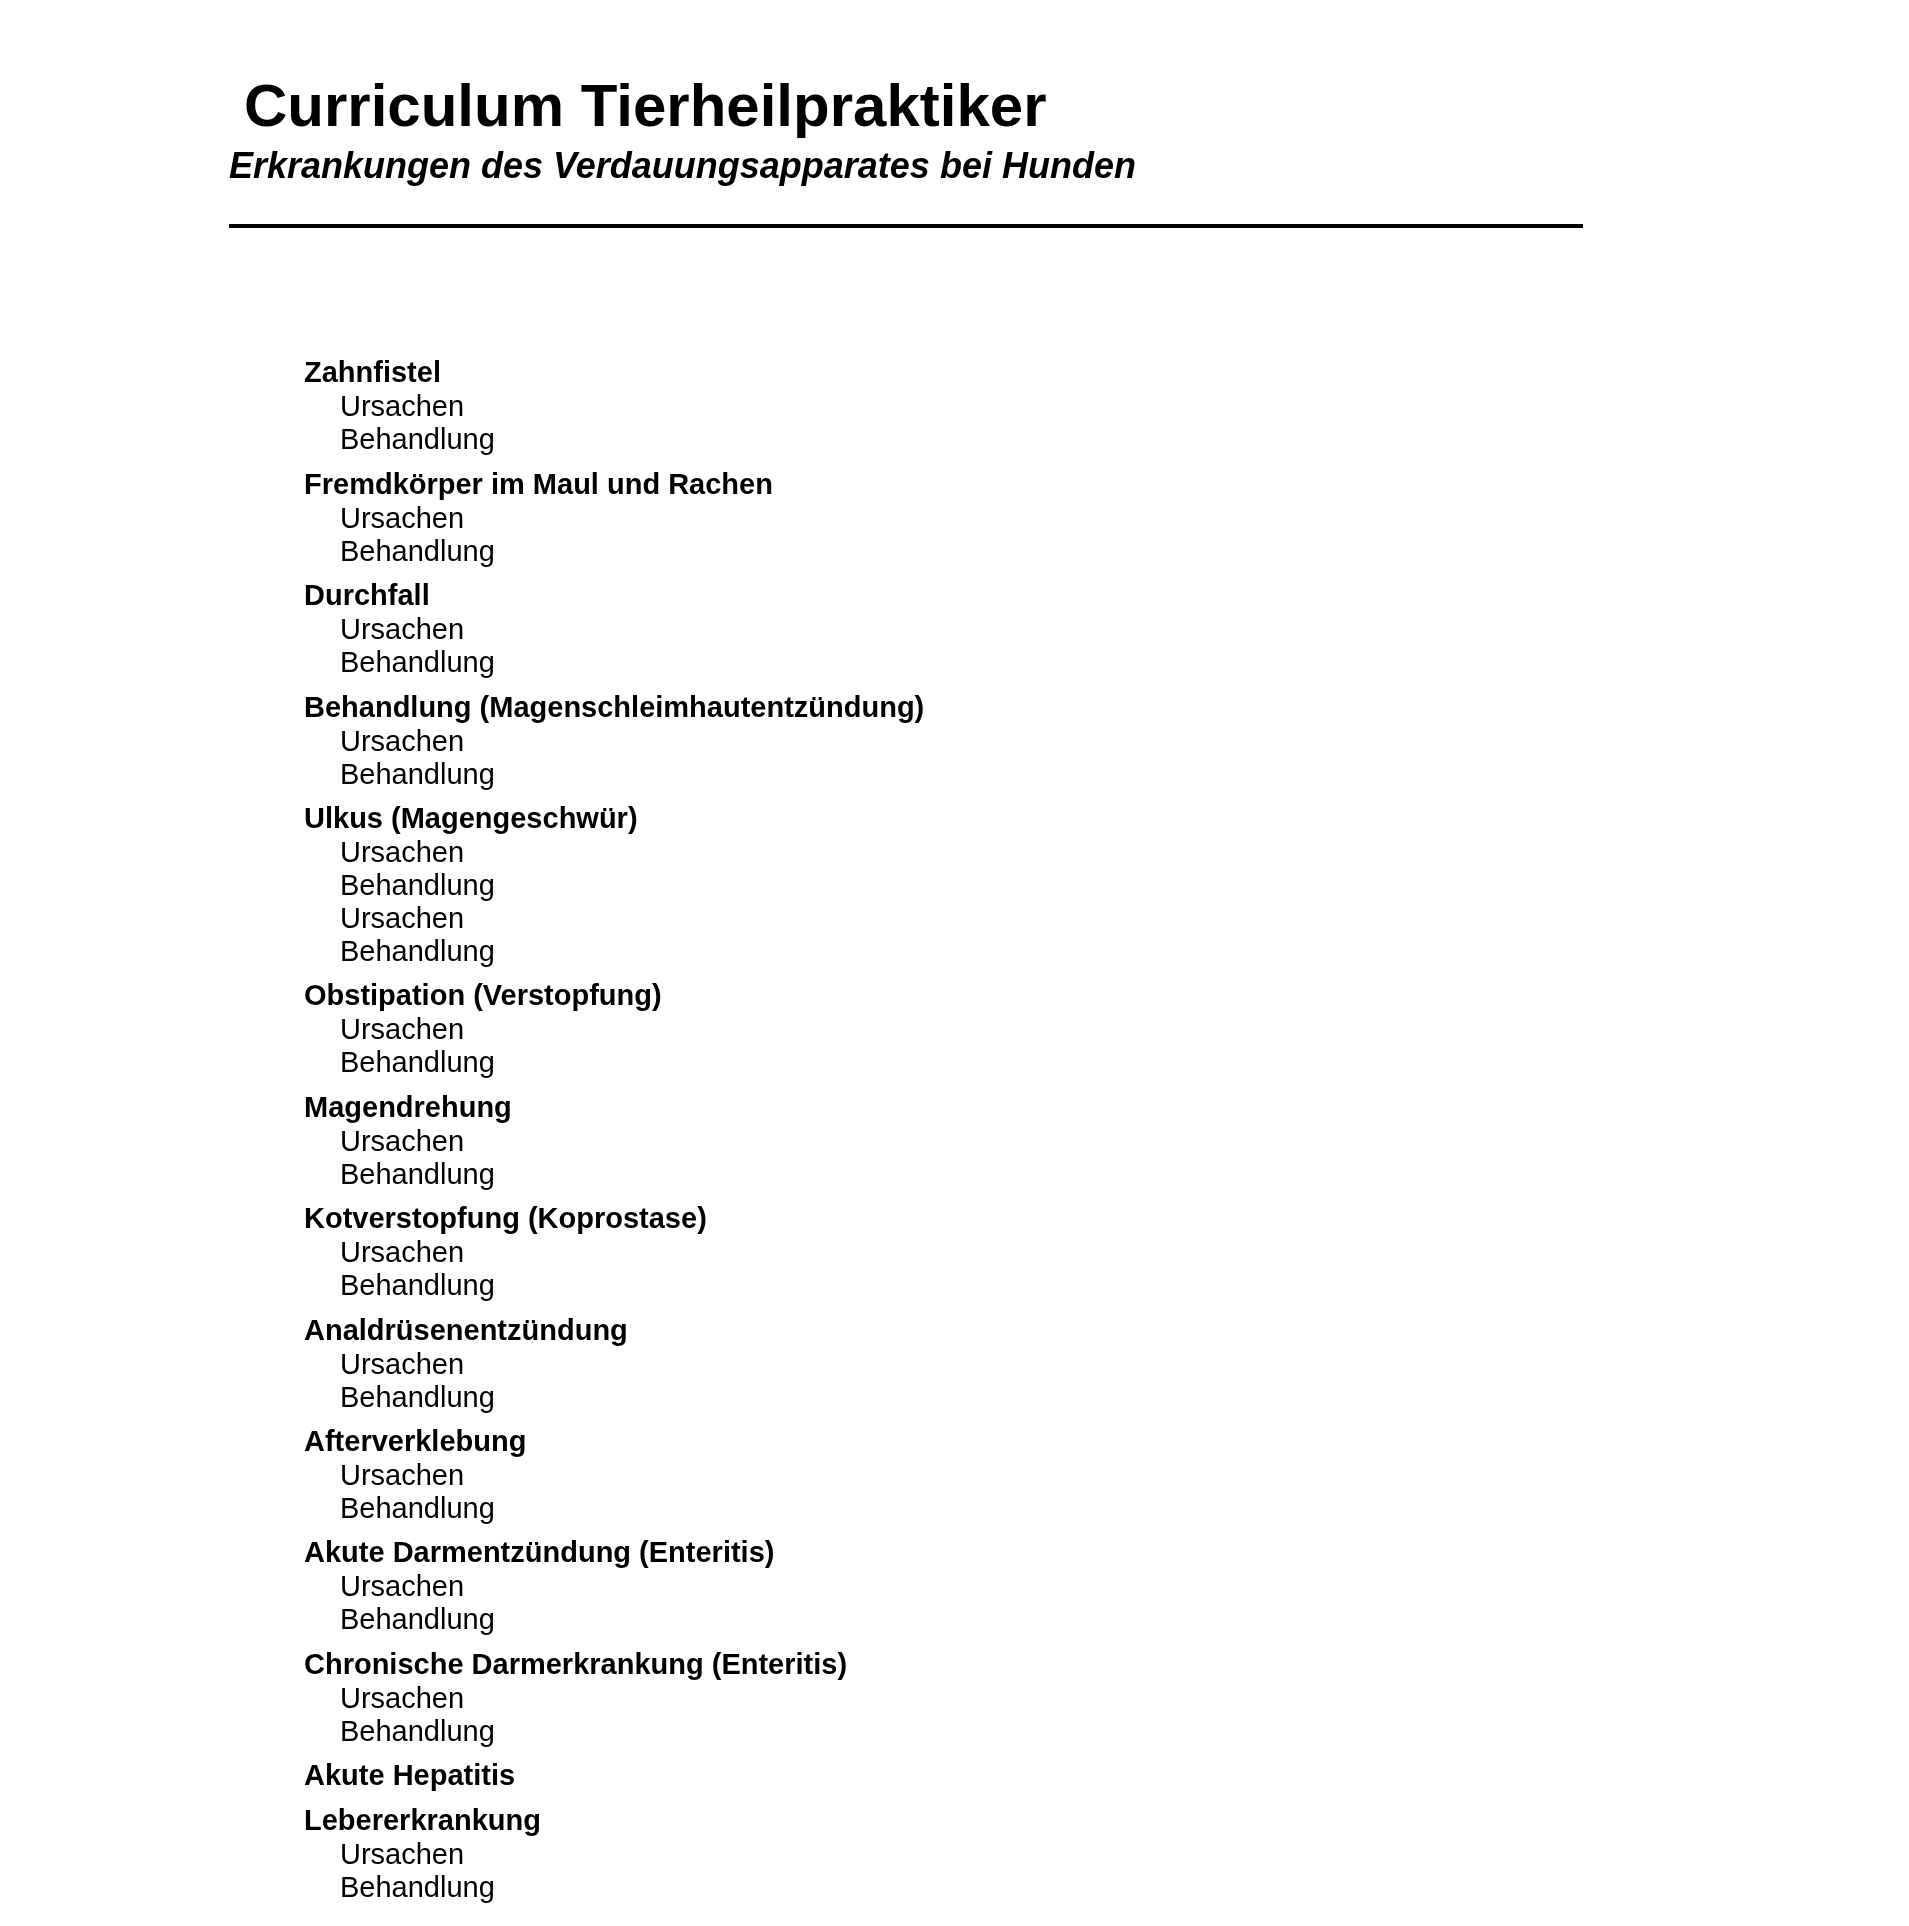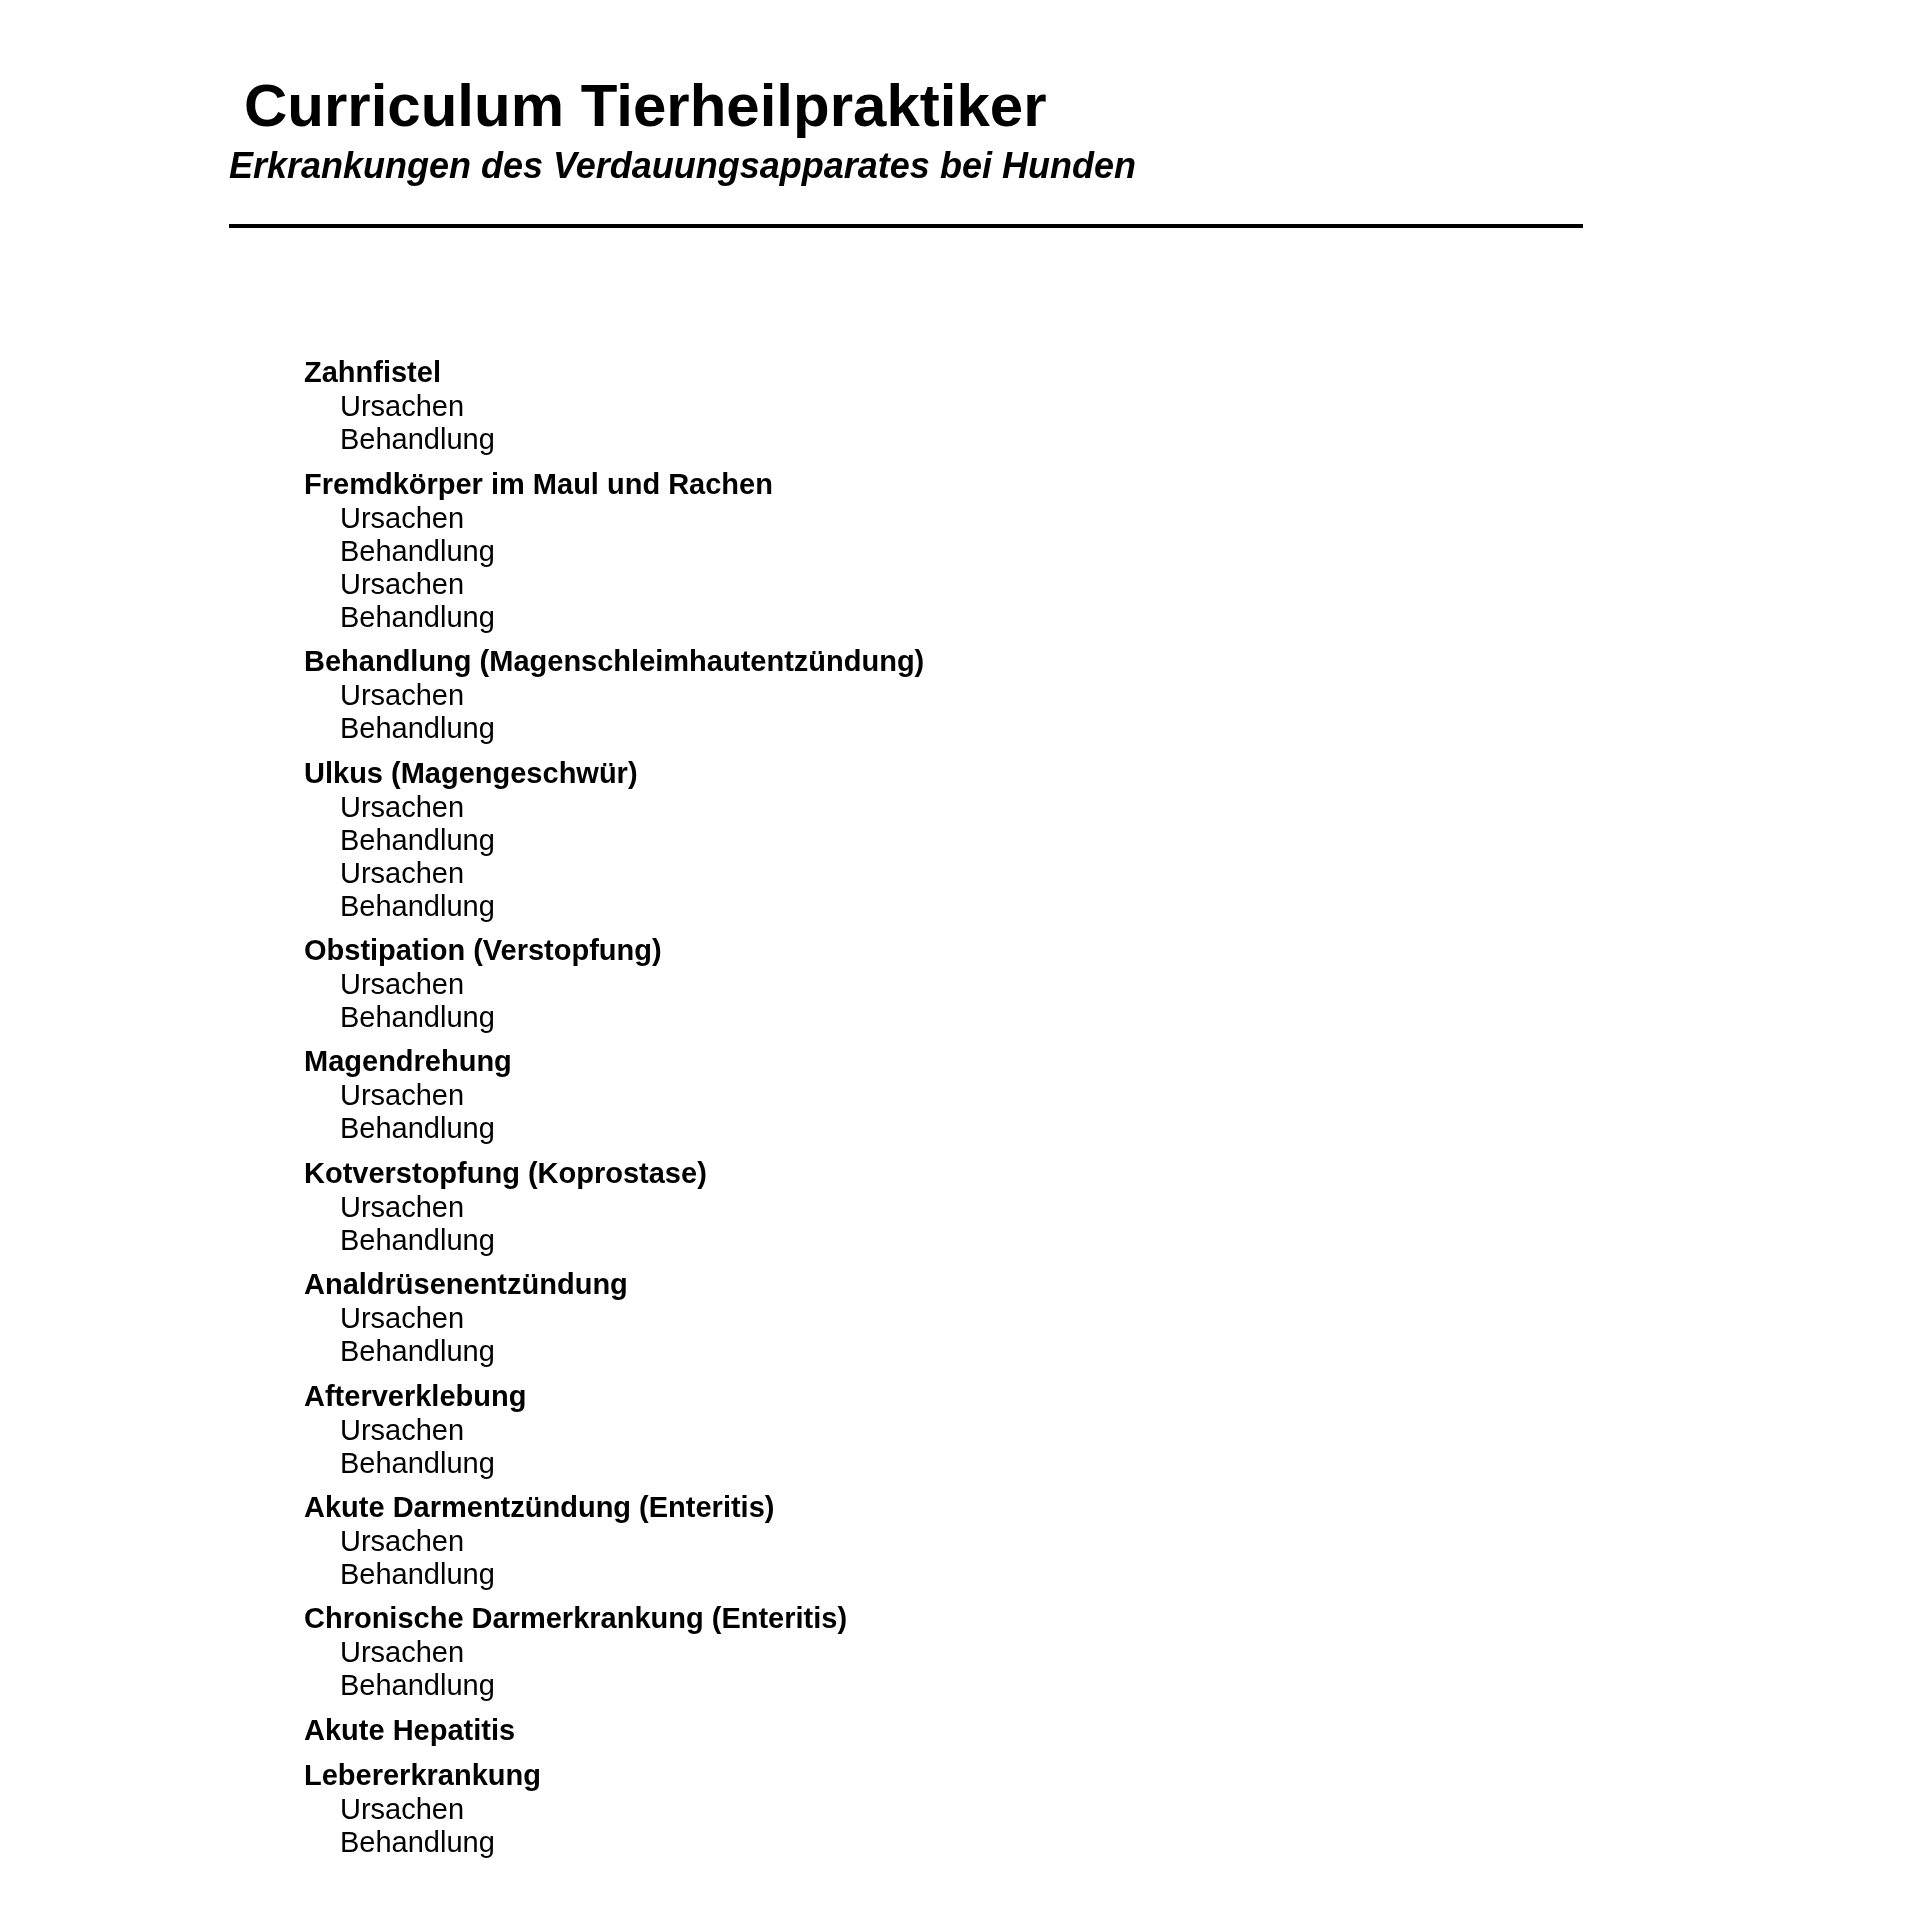--- a/index.html
+++ b/index.html
@@ -75,20 +75,21 @@
 
   <div class="rule"></div>
 
   <div class="toc">
       <div class="toc-heading">Zahnfistel</div>
       <div class="toc-subitem">Ursachen</div>
       <div class="toc-subitem">Behandlung</div>
       <div class="toc-heading">Fremdkörper im Maul und Rachen</div>
       <div class="toc-subitem">Ursachen</div>
       <div class="toc-subitem">Behandlung</div>
+      <div class="toc-heading">Durchfall</div>
       <div class="toc-subitem">Ursachen</div>
       <div class="toc-subitem">Behandlung</div>
       <div class="toc-heading">Behandlung (Magenschleimhautentzündung)</div>
       <div class="toc-subitem">Ursachen</div>
       <div class="toc-subitem">Behandlung</div>
       <div class="toc-heading">Ulkus (Magengeschwür)</div>
       <div class="toc-subitem">Ursachen</div>
       <div class="toc-subitem">Behandlung</div>
       <div class="toc-subitem">Ursachen</div>
       <div class="toc-subitem">Behandlung</div>

